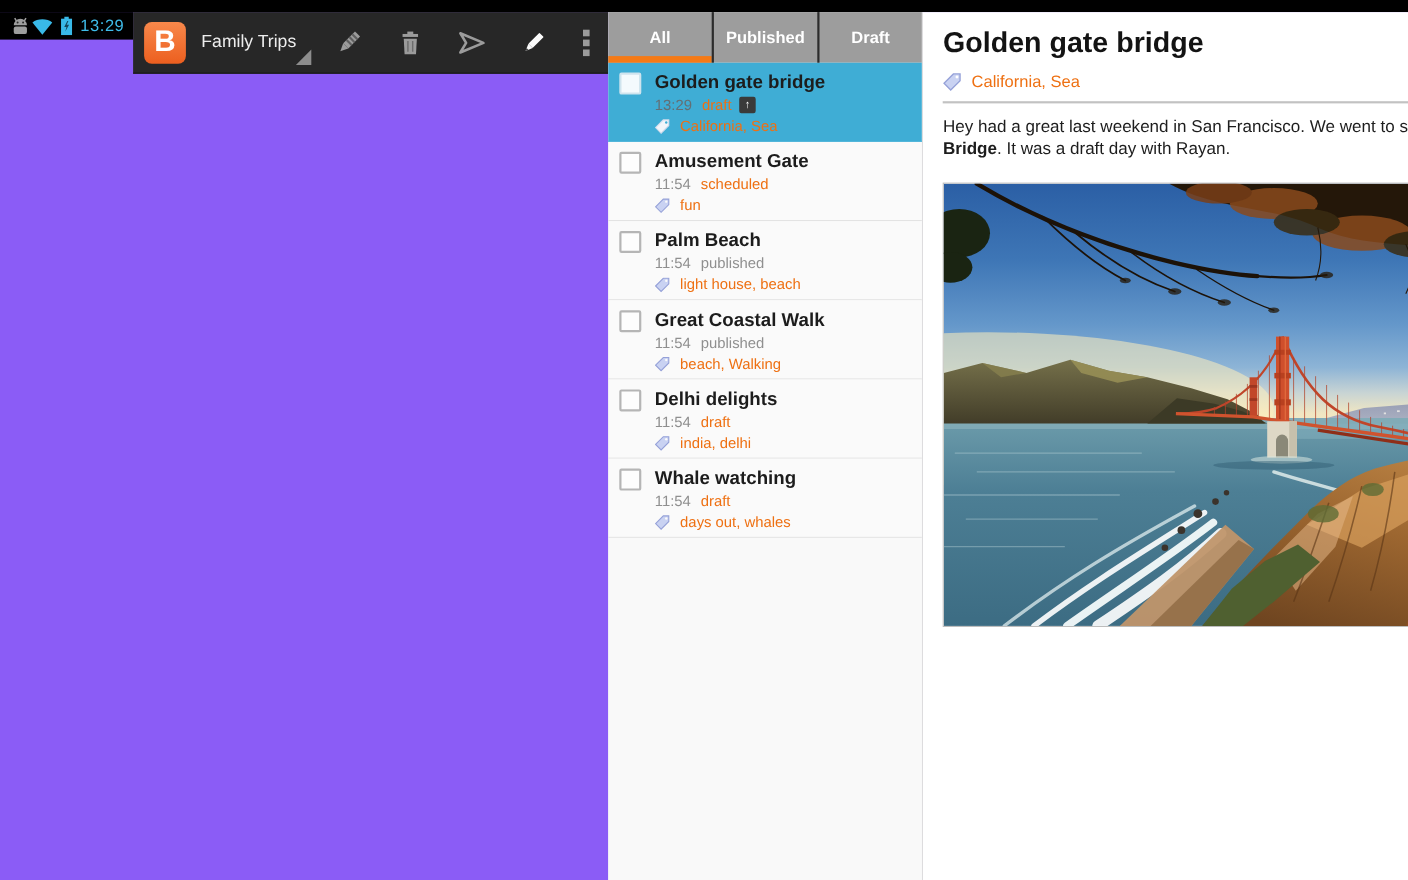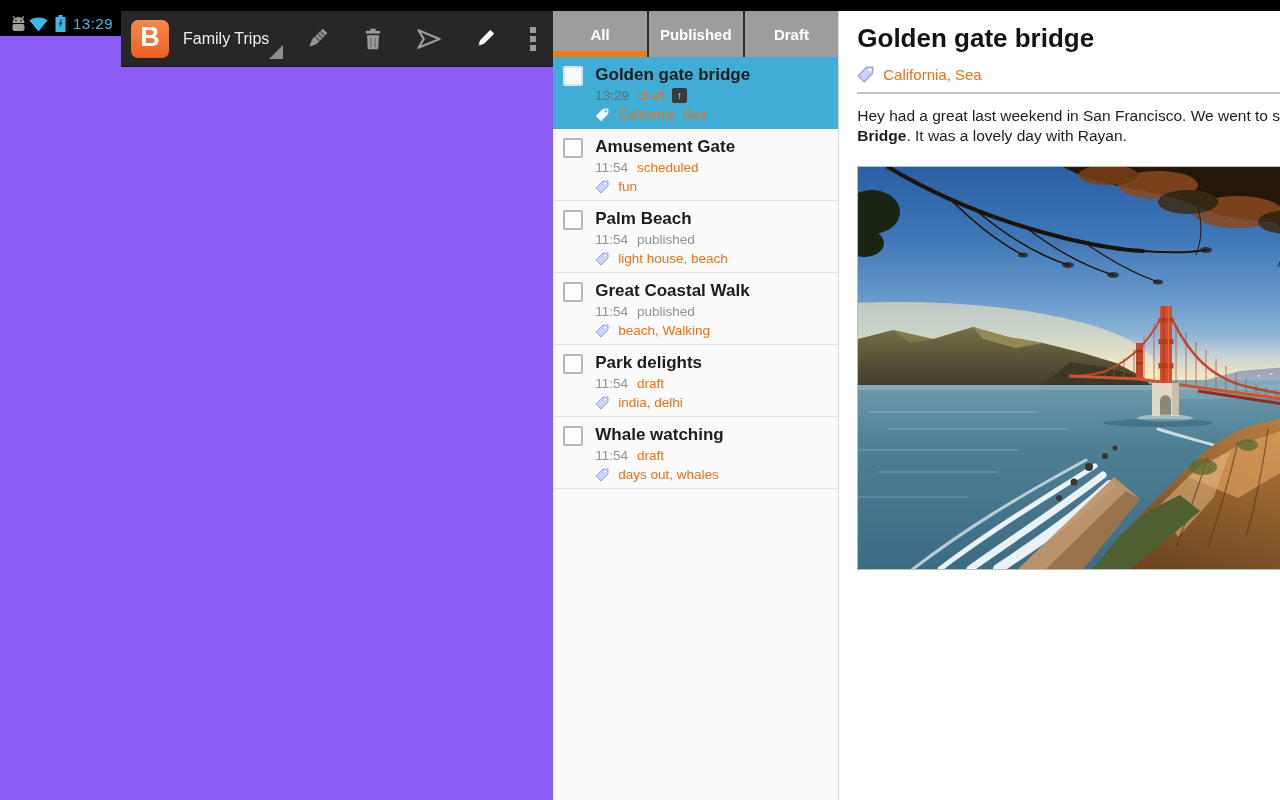--- a/index.html
+++ b/index.html
@@ -253,21 +253,21 @@
                   </svg>
               </span>
               <span class="label-text">beach, Walking</span>
             </div>
           </div>
         </div>
 
         <div class="post-item">
           <div class="cb"></div>
           <div class="pi-text">
-            <div class="pi-title">Park delights</div>
+            <div class="pi-title">Delhi delights</div>
             <div class="pi-meta">
               <span class="pi-time">11:54</span>
               <span class="meta-status st-orange">draft</span>
             </div>
             <div class="pi-labels">
               <span class="tag-icon" style="display:flex;">
                 <svg width="14" height="14" viewBox="0 0 14 14">
                     <path d="M1 8 L8 1 H13 V6 L6 13 Z" fill="#c9d2f2" stroke="#95a1d8" stroke-width="1"></path>
                     <circle cx="10.7" cy="3.3" r="1.1" fill="#fafafa"></circle>
                   </svg>
@@ -306,21 +306,21 @@
       <div class="detail-labels">
         <span style="display:flex;">
           <svg width="17" height="17" viewBox="0 0 14 14">
               <path d="M1 8 L8 1 H13 V6 L6 13 Z" fill="#c9d2f2" stroke="#95a1d8" stroke-width="1"></path>
               <circle cx="10.7" cy="3.3" r="1.1" fill="#ffffff"></circle>
             </svg>
         </span>
         <span>California, Sea</span>
       </div>
       <div class="detail-divider"></div>
-      <div class="detail-body"><span>Hey had a great last weekend in </span><span class="em">San Francisco</span><span>. We went to see </span><span class="strong">Golden Gate Bridge</span><span>. It was a lovely day with Rayan.</span></div>
+      <div class="detail-body"><span>Hey had a great last weekend in </span><span class="em">San Francisco</span><span>. We went to see </span><span class="strong">Golden Gate Bridge</span><span>. It was a draft day with Rayan.</span></div>
 
       <div class="photo-wrap" title="Golden Gate Bridge at sunset viewed from a coastal cliff, framed by tree branches, with surf and beach below">
         <svg width="585" height="402" viewBox="0 0 585 402">
           <defs>
             <linearGradient id="skyG" x1="0" y1="0" x2="0" y2="1">
               <stop offset="0" stop-color="#2b5fa5"></stop>
                 <stop offset="0.30" stop-color="#3e76b6"></stop>
               <stop offset="0.55" stop-color="#6497ca"></stop>
                 <stop offset="0.72" stop-color="#8db4d6"></stop>
               <stop offset="0.82" stop-color="#c8d4d4"></stop>

